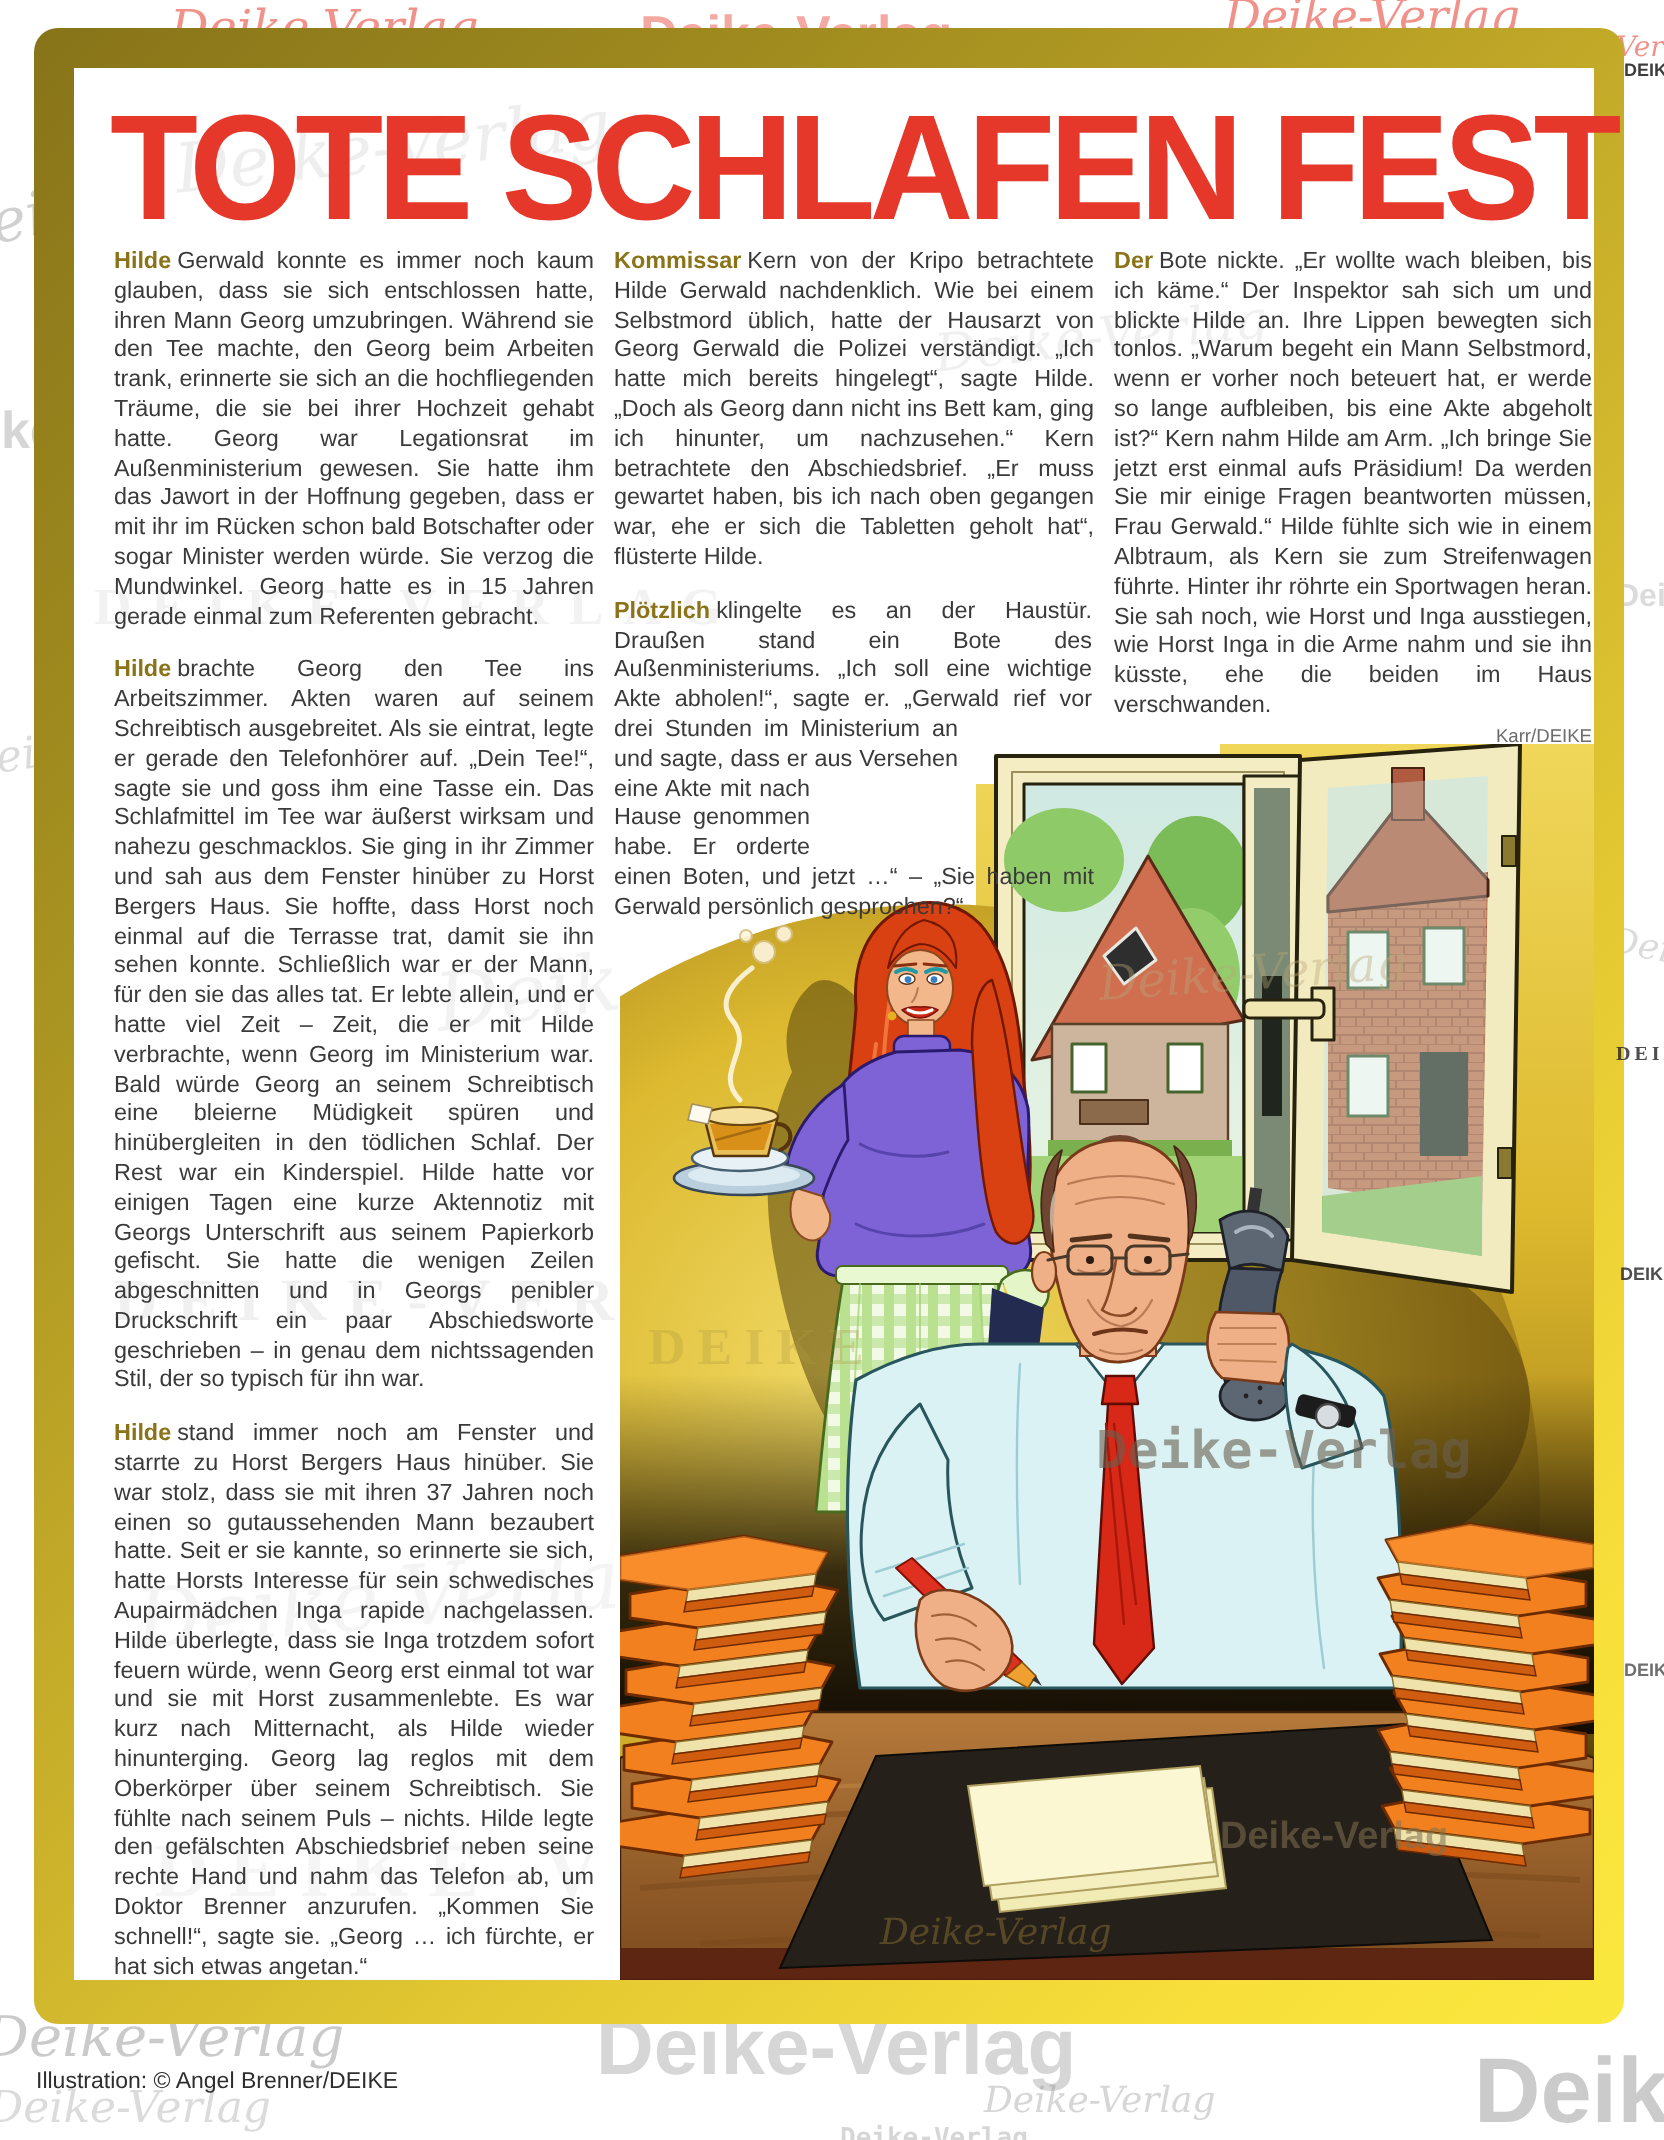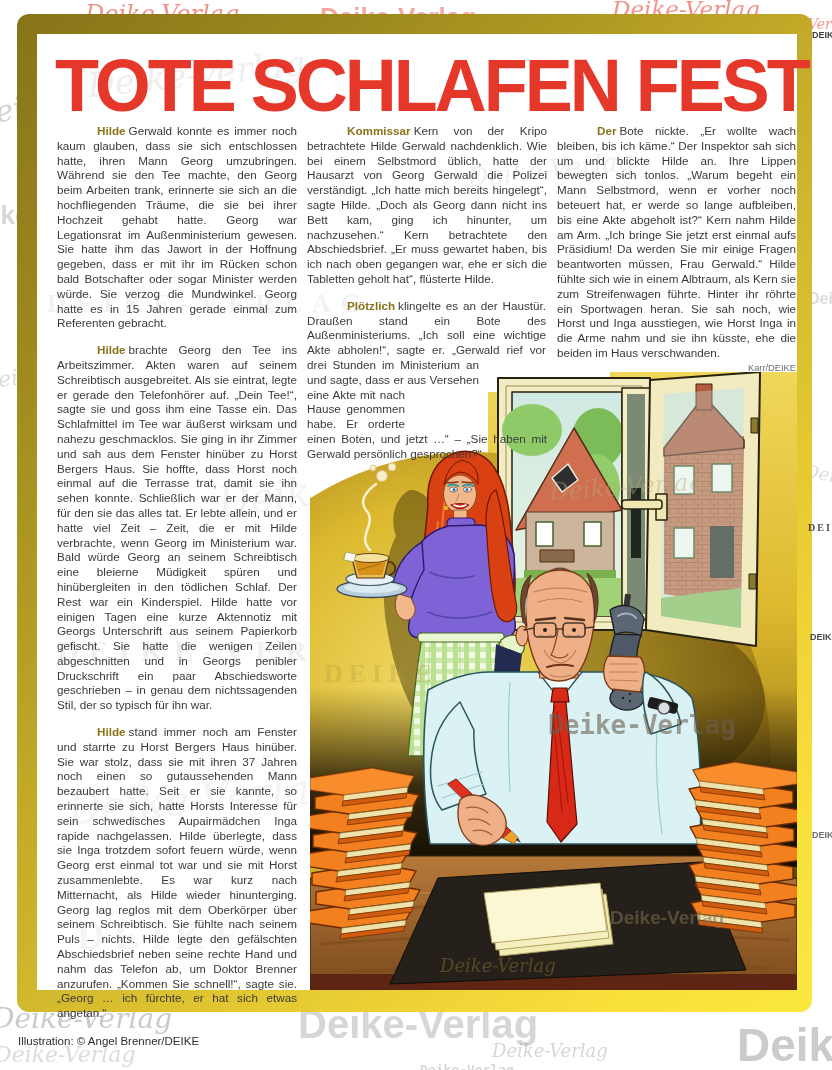--- a/index.html
+++ b/index.html
@@ -14,21 +14,21 @@
 
   
   .title{position:absolute;left:18px;top:8px;margin:0;z-index:6;
     font-size:72px;font-weight:bold;letter-spacing:-3px;color:#e6382a;white-space:nowrap;
     transform:scaleY(1.04);transform-origin:left top;}
 
   
   .col{position:absolute;top:90px;width:240px;z-index:6;font-size:11.7px;line-height:14.8px;
     color:#3a3a3a;text-align:justify;}
   .col p{margin:0 0 12px 0;}
-  .lead{font-weight:bold;color:#8a7318;margin-right:3px;margin-left:40px;}
+  .lead{font-weight:bold;color:#8a7318;margin-right:3px;}
   .col1{left:20px;}
   .col2{left:270px;}
   .col3{left:520px;width:239px;}
   .sp1{float:right;width:1px;height:60px;}
   .sp2{float:right;clear:right;width:68px;height:30px;}
   .sp3{float:right;clear:right;width:142px;height:34px;}
   .byline{float:right;font-size:9.3px;color:#6b6b6b;margin-top:15px;}
 
   
   .illu{position:absolute;left:273px;top:338px;width:487px;height:618px;z-index:4;}

